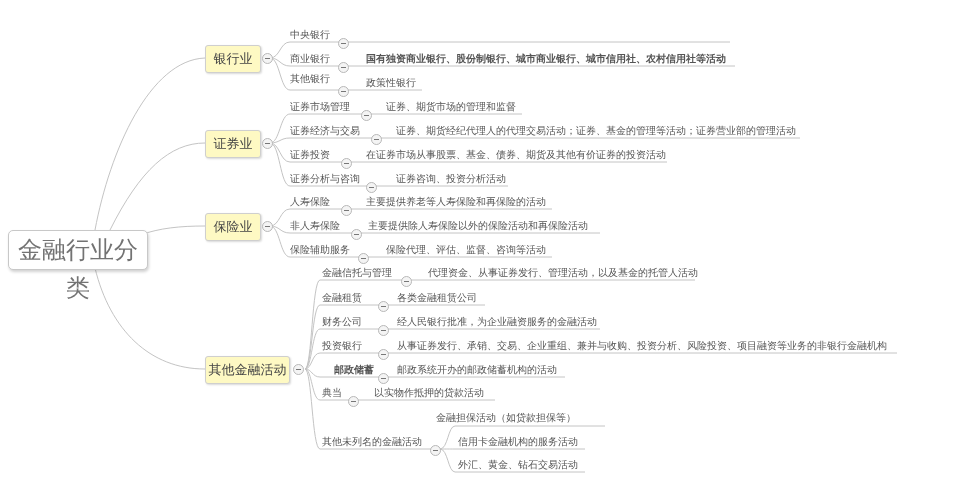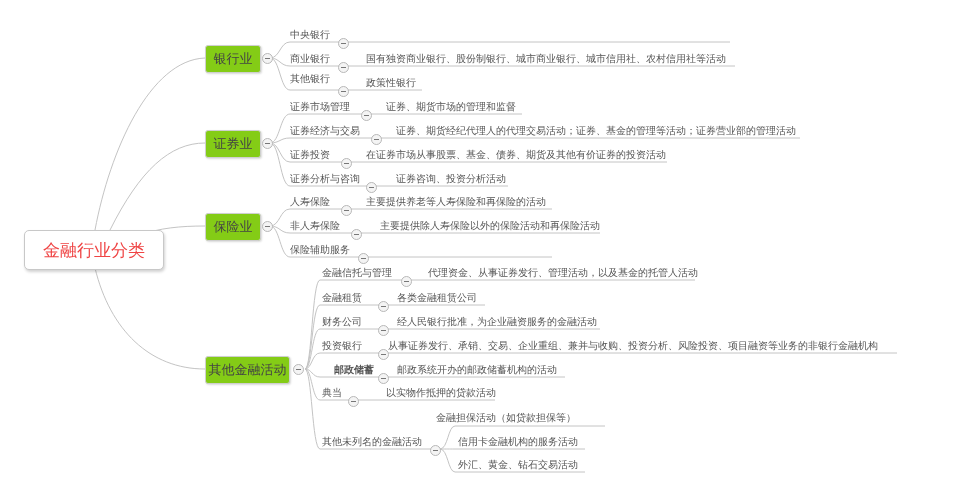--- a/index.html
+++ b/index.html
@@ -1,25 +1,25 @@
 <!DOCTYPE html>
 <html><head>
 <meta charset="utf-8">
 <style>
   html, body { margin:0; padding:0; background:#ffffff; }
   body { width:955px; height:500px; position:relative; overflow:hidden;
          font-family:"DejaVu Sans","Liberation Sans",sans-serif; color:#444; }
   #canvas { position:absolute; left:0; top:0; width:955px; height:500px; }
   svg.wires { position:absolute; left:0; top:0; }
-  .root { position:absolute; left:24px; top:230px; width:138px; height:38px;
+  .root { position:absolute; left:8px; top:230px; width:138px; height:38px;
           border:1px solid #c8c8c8; border-radius:5px; background:#fff;
           box-shadow:1px 2px 3px rgba(0,0,0,0.18);
-          font-size:17px; line-height:38px; text-align:center; color:#ef4444; }
+          font-size:24px; line-height:38px; text-align:center; color:#737373; }
   .cat { position:absolute; height:26px; border:1px solid #cfcfcf; border-radius:3px;
-         background:#84cc16; box-shadow:1px 1px 2px rgba(0,0,0,0.15);
+         background:#fef9c3; box-shadow:1px 1px 2px rgba(0,0,0,0.15);
          font-size:13px; line-height:26px; text-align:center; color:#444; }
   .toggle { position:absolute; width:9px; height:9px; border:1px solid #b8b8b8;
             border-radius:50%; background:#f4f4f4; }
   .toggle::after { content:""; position:absolute; left:2px; top:4px; width:5px; height:1px; background:#777; }
   .lbl { position:absolute; font-size:10px; color:#555; white-space:nowrap; line-height:13px; }
 </style>
 </head>
 <body>
 
 <div id="canvas">
@@ -81,21 +81,21 @@
   <span class="toggle" style="left:262px;top:138px;"></span>
   <div class="cat" style="left:205px;top:213px;width:54px;">保险业</div>
   <span class="toggle" style="left:262px;top:221px;"></span>
   <div class="cat" style="left:205px;top:356px;width:83px;">其他金融活动</div>
   <span class="toggle" style="left:293px;top:364px;"></span>
 
   <span class="lbl" style="left:290px;top:28px;">中央银行</span>
   <span class="toggle" style="left:338px;top:38px;"></span>
   <span class="lbl" style="left:290px;top:52px;">商业银行</span>
   <span class="toggle" style="left:338px;top:62px;"></span>
-  <span class="lbl" style="left:366px;top:52px;">国有独资商业银行、股份制银行、城市商业银行、城市信用社、农村信用社等活动</span>
+  <span class="lbl" style="left:366px;top:52px;font-weight:bold;">国有独资商业银行、股份制银行、城市商业银行、城市信用社、农村信用社等活动</span>
   <span class="lbl" style="left:290px;top:72px;">其他银行</span>
   <span class="toggle" style="left:338px;top:86px;"></span>
   <span class="lbl" style="left:366px;top:76px;">政策性银行</span>
 
   <span class="lbl" style="left:290px;top:100px;">证券市场管理</span>
   <span class="toggle" style="left:361px;top:110px;"></span>
   <span class="lbl" style="left:386px;top:100px;">证券、期货市场的管理和监督</span>
   <span class="lbl" style="left:290px;top:124px;">证券经济与交易</span>
   <span class="toggle" style="left:371px;top:134px;"></span>
   <span class="lbl" style="left:396px;top:124px;">证券、期货经纪代理人的代理交易活动；证券、基金的管理等活动；证券营业部的管理活动</span>
@@ -104,40 +104,41 @@
   <span class="lbl" style="left:366px;top:148px;">在证券市场从事股票、基金、债券、期货及其他有价证券的投资活动</span>
   <span class="lbl" style="left:290px;top:172px;">证券分析与咨询</span>
   <span class="toggle" style="left:366px;top:182px;"></span>
   <span class="lbl" style="left:396px;top:172px;">证券咨询、投资分析活动</span>
 
   <span class="lbl" style="left:290px;top:195px;">人寿保险</span>
   <span class="toggle" style="left:341px;top:205px;"></span>
   <span class="lbl" style="left:366px;top:195px;">主要提供养老等人寿保险和再保险的活动</span>
   <span class="lbl" style="left:290px;top:219px;">非人寿保险</span>
   <span class="toggle" style="left:351px;top:229px;"></span>
-  <span class="lbl" style="left:380px;top:219px;">主要提供除人寿保险以外的保险活动和再保险活动</span>
+  <span class="lbl" style="left:368px;top:219px;">主要提供除人寿保险以外的保险活动和再保险活动</span>
   <span class="lbl" style="left:290px;top:243px;">保险辅助服务</span>
   <span class="toggle" style="left:358px;top:253px;"></span>
+  <span class="lbl" style="left:386px;top:243px;">保险代理、评估、监督、咨询等活动</span>
 
   <span class="lbl" style="left:322px;top:266px;">金融信托与管理</span>
   <span class="toggle" style="left:401px;top:276px;"></span>
   <span class="lbl" style="left:428px;top:266px;">代理资金、从事证券发行、管理活动，以及基金的托管人活动</span>
   <span class="lbl" style="left:322px;top:291px;">金融租赁</span>
   <span class="toggle" style="left:378px;top:301px;"></span>
   <span class="lbl" style="left:397px;top:291px;">各类金融租赁公司</span>
   <span class="lbl" style="left:322px;top:315px;">财务公司</span>
   <span class="toggle" style="left:378px;top:325px;"></span>
   <span class="lbl" style="left:397px;top:315px;">经人民银行批准，为企业融资服务的金融活动</span>
   <span class="lbl" style="left:322px;top:339px;">投资银行</span>
   <span class="toggle" style="left:378px;top:349px;"></span>
-  <span class="lbl" style="left:388px;top:339px;text-align:right;">从事证券发行、承销、交易、企业重组、兼并与收购、投资分析、风险投资、项目融资等业务的非银行金融机构</span>
+  <span class="lbl" style="left:397px;top:339px;text-align:right;">从事证券发行、承销、交易、企业重组、兼并与收购、投资分析、风险投资、项目融资等业务的非银行金融机构</span>
   <span class="lbl" style="left:334px;top:363px;font-weight:bold;">邮政储蓄</span>
   <span class="toggle" style="left:378px;top:373px;"></span>
   <span class="lbl" style="left:397px;top:363px;">邮政系统开办的邮政储蓄机构的活动</span>
   <span class="lbl" style="left:322px;top:386px;">典当</span>
   <span class="toggle" style="left:348px;top:396px;"></span>
-  <span class="lbl" style="left:386px;top:386px;">以实物作抵押的贷款活动</span>
+  <span class="lbl" style="left:374px;top:386px;">以实物作抵押的贷款活动</span>
   <span class="lbl" style="left:322px;top:435px;">其他未列名的金融活动</span>
   <span class="toggle" style="left:430px;top:445px;"></span>
   <span class="lbl" style="left:436px;top:411px;">金融担保活动（如贷款担保等）</span>
   <span class="lbl" style="left:458px;top:435px;">信用卡金融机构的服务活动</span>
   <span class="lbl" style="left:458px;top:458px;">外汇、黄金、钻石交易活动</span>
 </div>
 
 </body></html>

